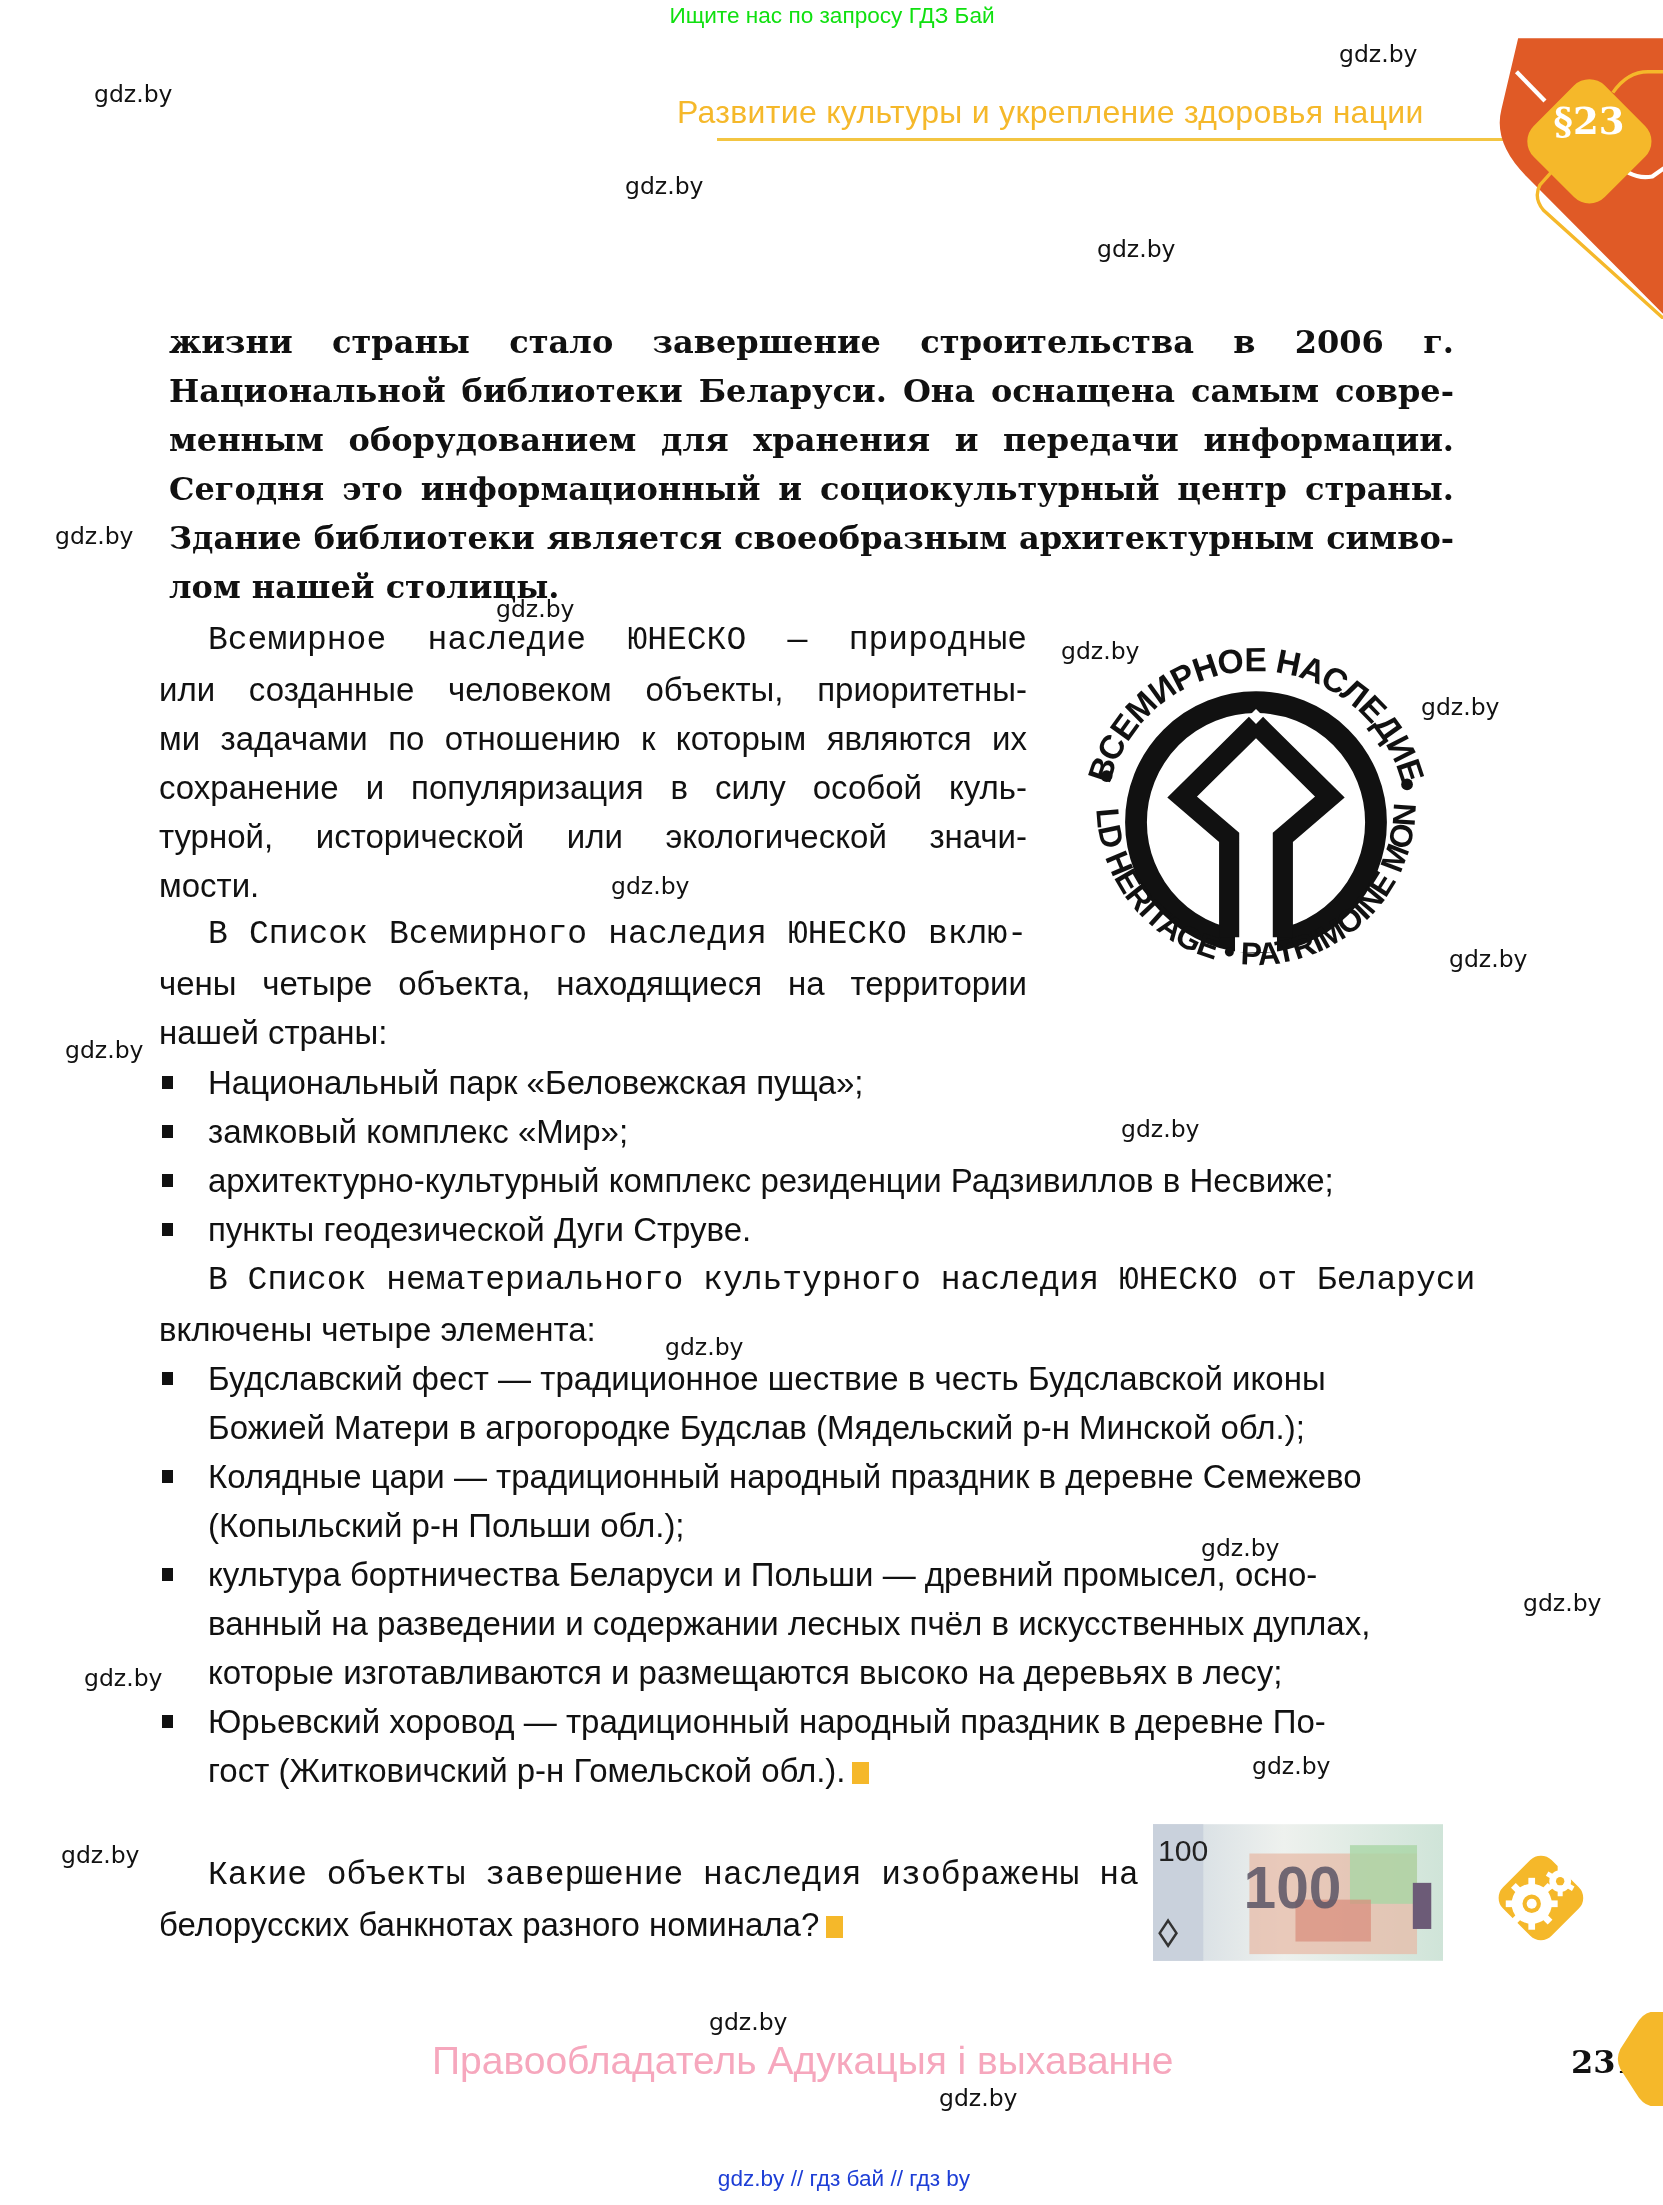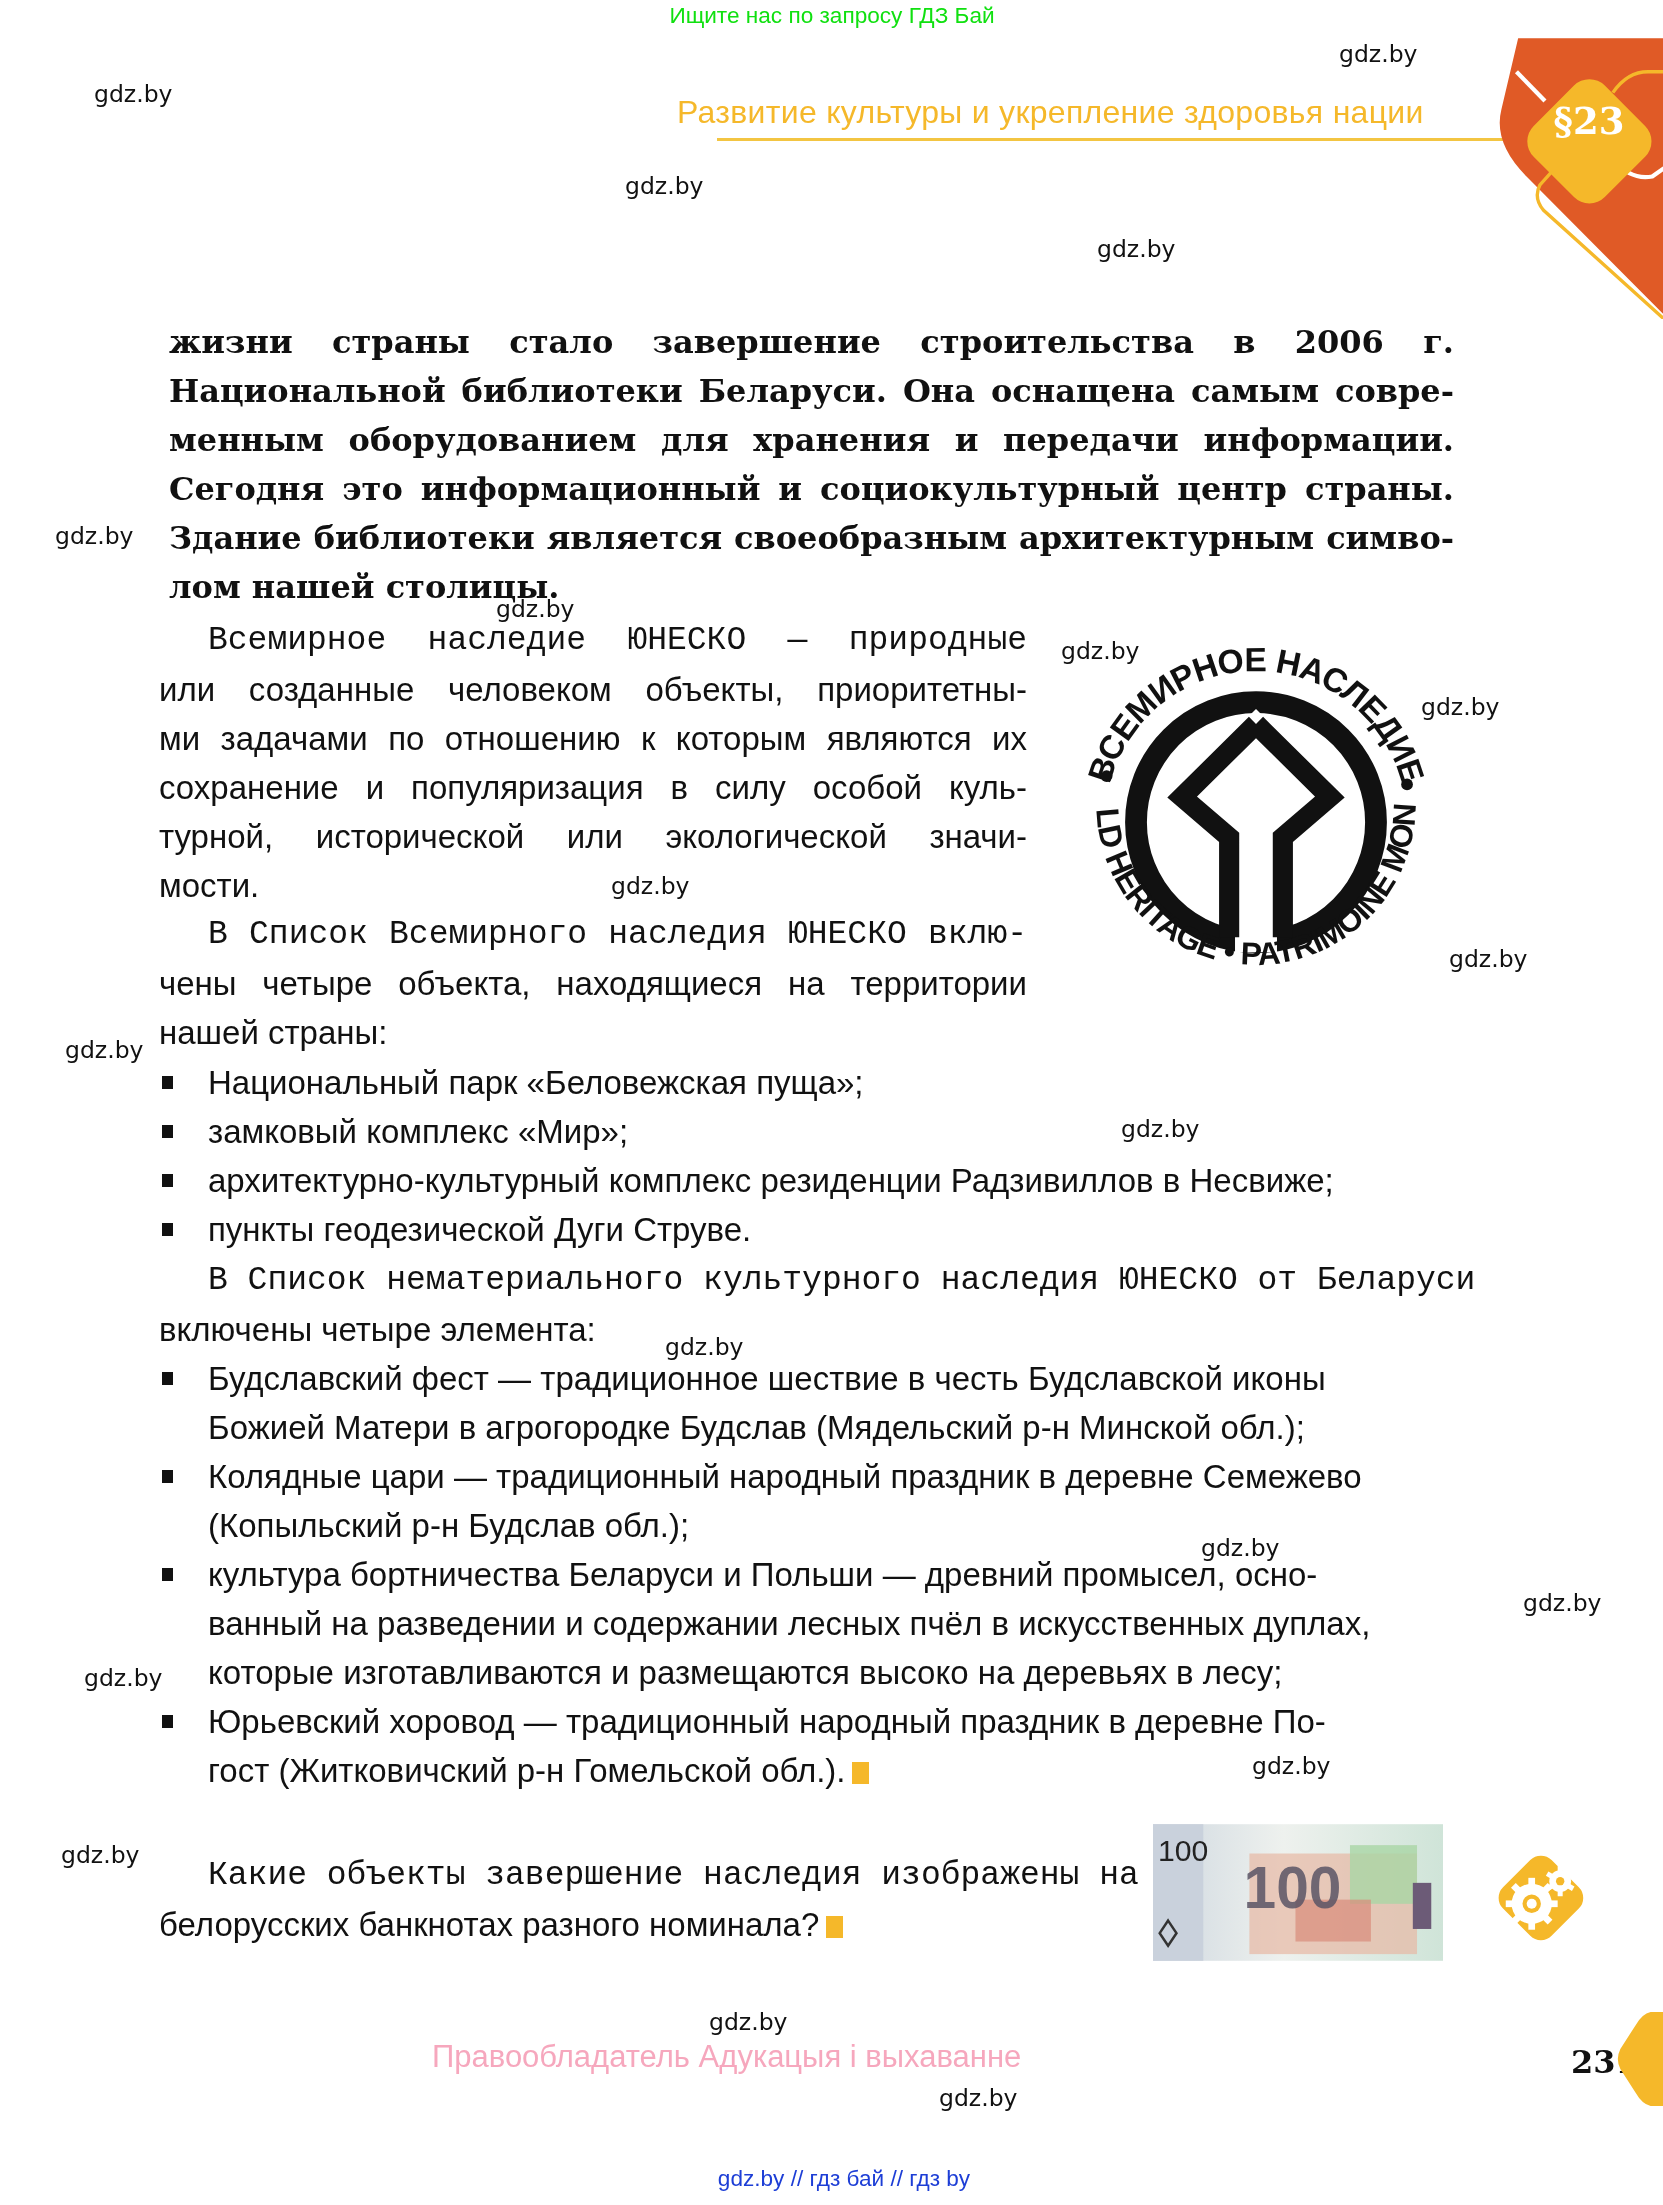--- a/index.html
+++ b/index.html
@@ -22,21 +22,21 @@
   .logo { left:1063px; top:625px; width:386px; height:386px; }
   .list { left:159px; width:1308px; }
   .list .item { position:relative; padding-left:49px; white-space:nowrap; }
   .list .item .bullet { position:absolute; left:2.5px; top:18.4px; width:11px; height:12.6px; background:#111; }
   .list .cont { display:block; }
   .para-wide { left:159px; width:1283px; }
   .para-wide .line { display:block; white-space:nowrap; }
   .end-mark { display:inline-block; width:17px; height:22px; background:#f5b82a; vertical-align:-1.7px; margin-left:6.7px; }
   .banknote { left:1153px; top:1824px; width:290px; height:137px; overflow:hidden; }
   .gear-badge { left:1488px; top:1841px; width:105px; height:113px; }
-  .footer-rights { left:432px; top:2039px; color:#f6a7bd; font-size:31px; white-space:nowrap; }
+  .footer-rights { left:432px; top:2039px; color:#f6a7bd; font-size:39px; white-space:nowrap; }
   .page-num { left:1533px; top:2043px; font-family:"DejaVu Serif", serif; font-weight:bold; font-size:32px; color:#111;margin-left:38px; }
   .page-tab { left:1617px; top:2012px; width:47px; height:94px; }
   .footer-links { left:12px; width:1664px; top:2166px; text-align:center; color:#1d3ed6; font-size:22.6px; }
 </style>
 </head>
 <body>
 
 <div class="abs top-banner">Ищите нас по запросу ГДЗ Бай</div>
 
 <div class="abs header-title">Развитие культуры и укрепление здоровья нации</div>
@@ -105,21 +105,21 @@
 
 <div class="abs sans list" style="top:1354px;">
   <div class="item">
     <span class="bullet"></span>
     <span class="cont">Будславский фест — традиционное шествие в честь Будславской иконы</span>
     <span class="cont">Божией Матери в агрогородке Будслав (Мядельский р-н Минской обл.);</span>
   </div>
   <div class="item">
     <span class="bullet"></span>
     <span class="cont">Колядные цари — традиционный народный праздник в деревне Семежево</span>
-    <span class="cont">(Копыльский р-н Будслав обл.);</span>
+    <span class="cont">(Копыльский р-н Польши обл.);</span>
   </div>
   <div class="item">
     <span class="bullet"></span>
     <span class="cont">культура бортничества Беларуси и Польши — древний промысел, осно-</span>
     <span class="cont">ванный на разведении и содержании лесных пчёл в искусственных дуплах,</span>
     <span class="cont">которые изготавливаются и размещаются высоко на деревьях в лесу;</span>
   </div>
   <div class="item">
     <span class="bullet"></span>
     <span class="cont">Юрьевский хоровод — традиционный народный праздник в деревне По-</span>

